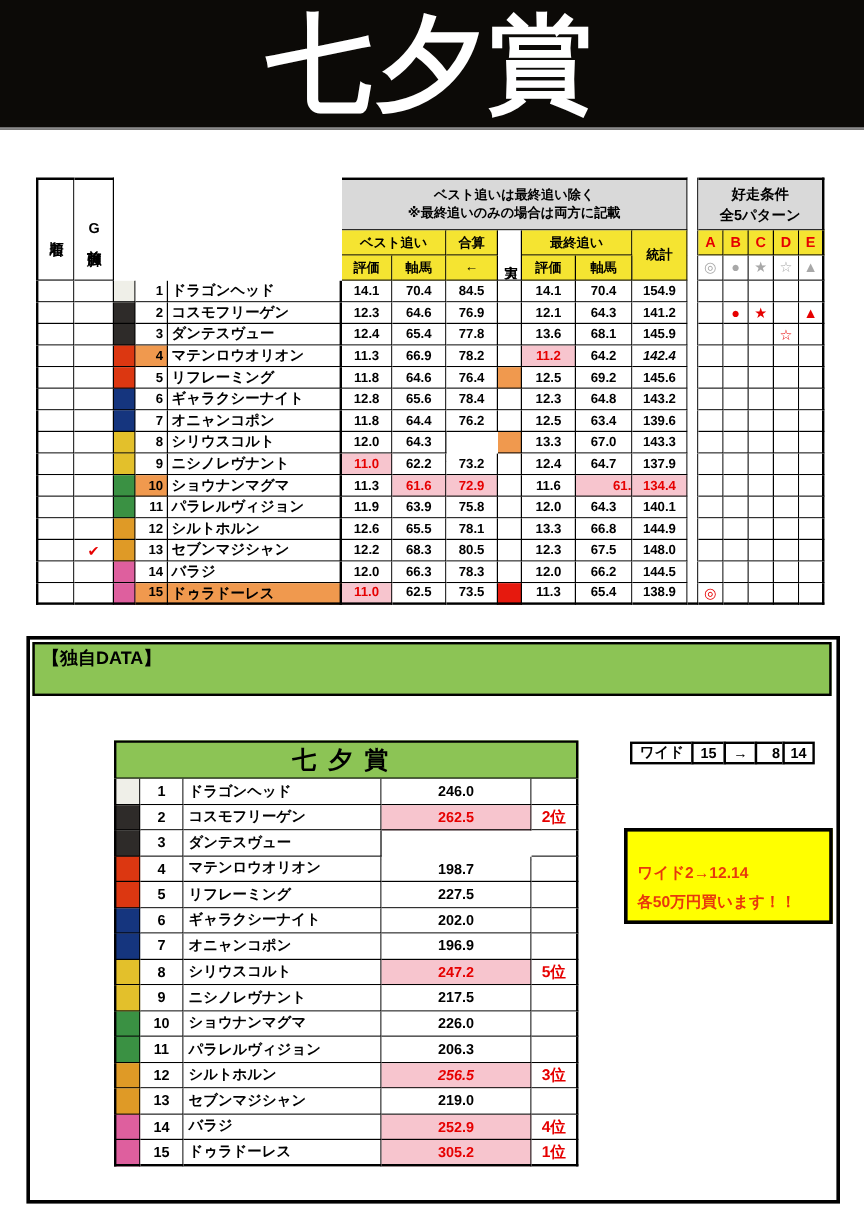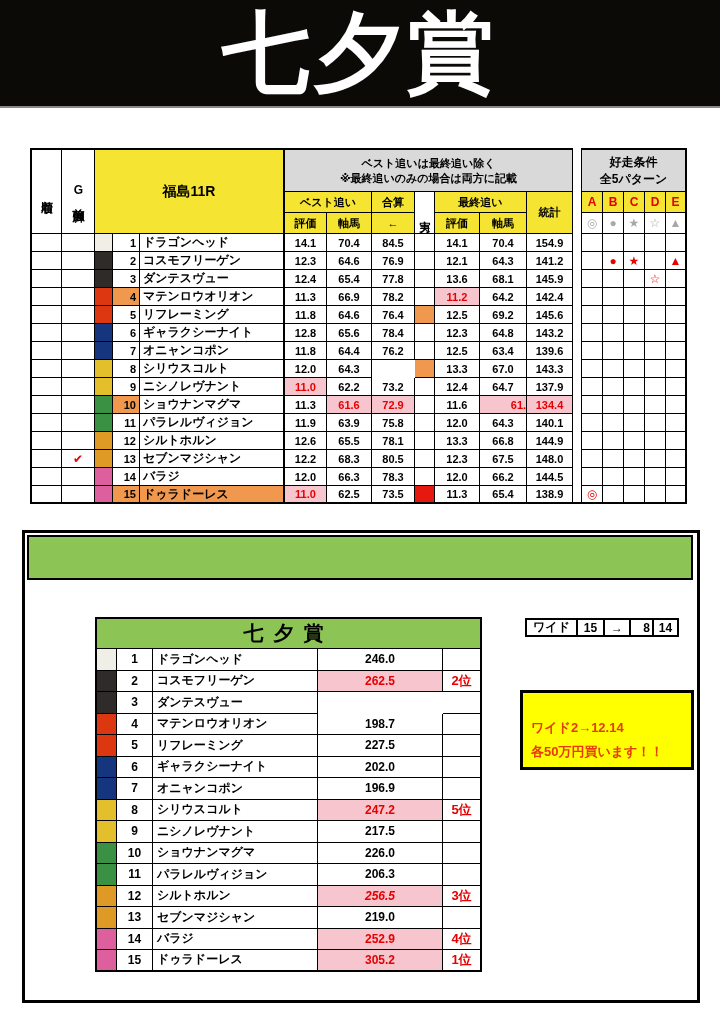--- a/index.html
+++ b/index.html
@@ -71,21 +71,20 @@
 <div class="page">
 
   <div class="title-band">
     <span class="t">七夕賞</span>
   </div>
 
   <div class="t1" id="t1grid">
 
     <div class="c cl ct vtext" style="grid-column:1;grid-row:1/4">着順</div>
     <div class="c ct vtext" style="grid-column:2;grid-row:1/4">G前強脚</div>
-    <div class="c ct nr hd-yel race-cell" style="grid-column:3/6;grid-row:1/4">福島11R</div>
     <div class="c ct hd-gray" style="grid-column:6/13;grid-row:1">
       <span>ベスト追いは最終追い除く</span>
       <span>※最終追いのみの場合は両方に記載</span>
     </div>
     <div class="sp h1" style="grid-column:13;grid-row:1"></div>
     <div class="c ct cr hd-gray" style="grid-column:14/19;grid-row:1;font-size:12px">
       <span>好走条件</span>
       <span>全5パターン</span>
     </div>
 
@@ -171,21 +170,21 @@
       <div class="c chk" style="grid-area: 7 / 2;"></div>
       <div class="c" style="grid-area: 7 / 3; background: rgb(220, 55, 17);"></div>
       <div class="c num-cell" style="grid-area: 7 / 4; background: rgb(240, 153, 78);">4</div>
       <div class="c name-cell nr" style="grid-area: 7 / 5;">マテンロウオリオン</div>
       <div class="c" style="grid-area: 7 / 6;">11.3</div>
       <div class="c" style="grid-area: 7 / 7;">66.9</div>
       <div class="c" style="grid-area: 7 / 8;">78.2</div>
       <div class="c" style="grid-area: 7 / 9;"></div>
       <div class="c pk" style="grid-area: 7 / 10;">11.2</div>
       <div class="c" style="grid-area: 7 / 11;">64.2</div>
-      <div class="c" style="grid-area: 7 / 12;">142.4</div>
+      <div class="c" style="grid-area: 7 / 12; font-style: italic;">142.4</div>
       <div class="sp" style="grid-area: 7 / 13;"></div>
       <div class="c mark" style="grid-area: 7 / 14;"></div>
       <div class="c mark" style="grid-area: 7 / 15;"></div>
       <div class="c mark" style="grid-area: 7 / 16;"></div>
       <div class="c mark" style="grid-area: 7 / 17;"></div>
       <div class="c mark cr" style="grid-area: 7 / 18;"></div>
       <div class="c cl" style="grid-area: 8 / 1;"></div>
       <div class="c chk" style="grid-area: 8 / 2;"></div>
       <div class="c" style="grid-area: 8 / 3; background: rgb(220, 55, 17);"></div>
       <div class="c num-cell" style="grid-area: 8 / 4;">5</div>
@@ -380,20 +379,21 @@
       <div class="sp cb" style="grid-area: 18 / 13;"></div>
       <div class="c mark cb" style="grid-area: 18 / 14;">◎</div>
       <div class="c mark cb" style="grid-area: 18 / 15;"></div>
       <div class="c mark cb" style="grid-area: 18 / 16;"></div>
       <div class="c mark cb" style="grid-area: 18 / 17;"></div>
       <div class="c mark cr cb" style="grid-area: 18 / 18;"></div>
     </div>
 
   <div class="s2">
     <div class="banner">
+      <div>【独自DATA】</div>
     </div>
 
     <div class="t2" id="t2grid">
       <div class="c cl ct cr t2title" style="grid-column:1/6;grid-row:1">七夕賞</div>
 
     <div class="c cl" style="grid-area: 2 / 1; background: rgb(239, 239, 232);"></div>
         <div class="c t2num" style="grid-area: 2 / 2;">1</div>
         <div class="c t2name" style="grid-area: 2 / 3;">ドラゴンヘッド</div>
         <div class="c t2val" style="grid-area: 2 / 4;">246.0</div>
         <div class="c t2rank cr" style="grid-area: 2 / 5;"></div>

